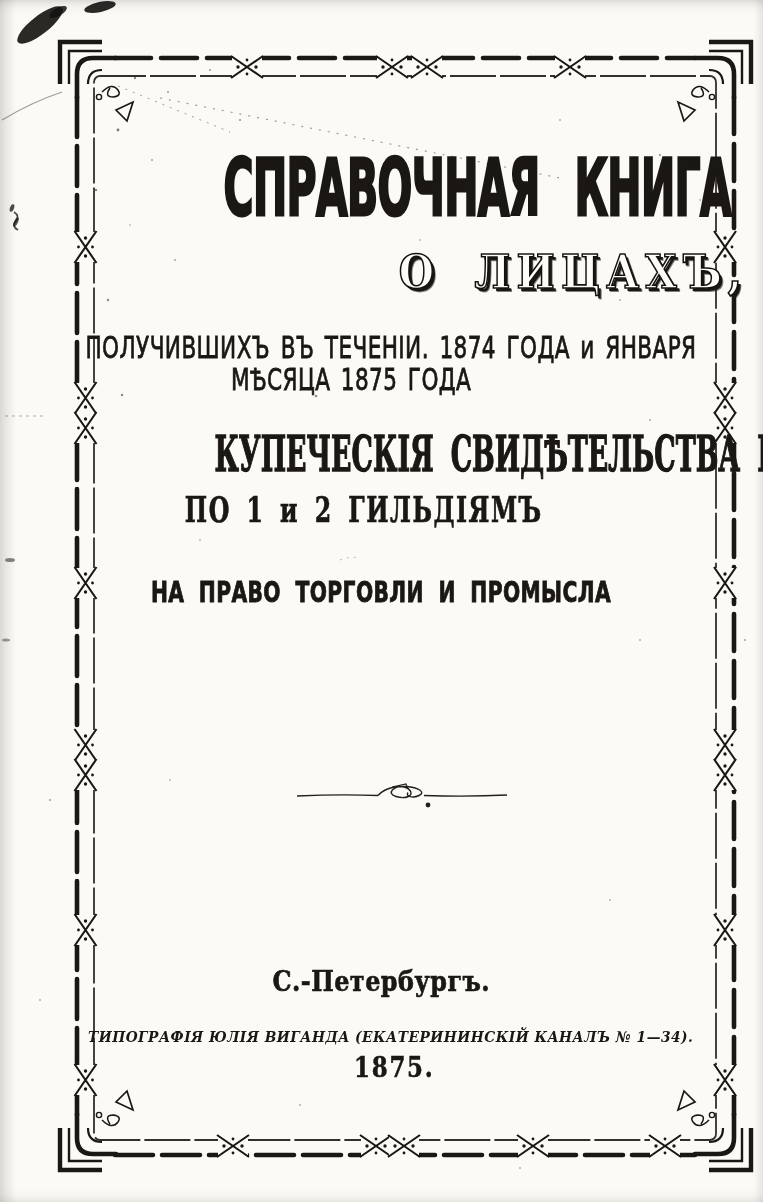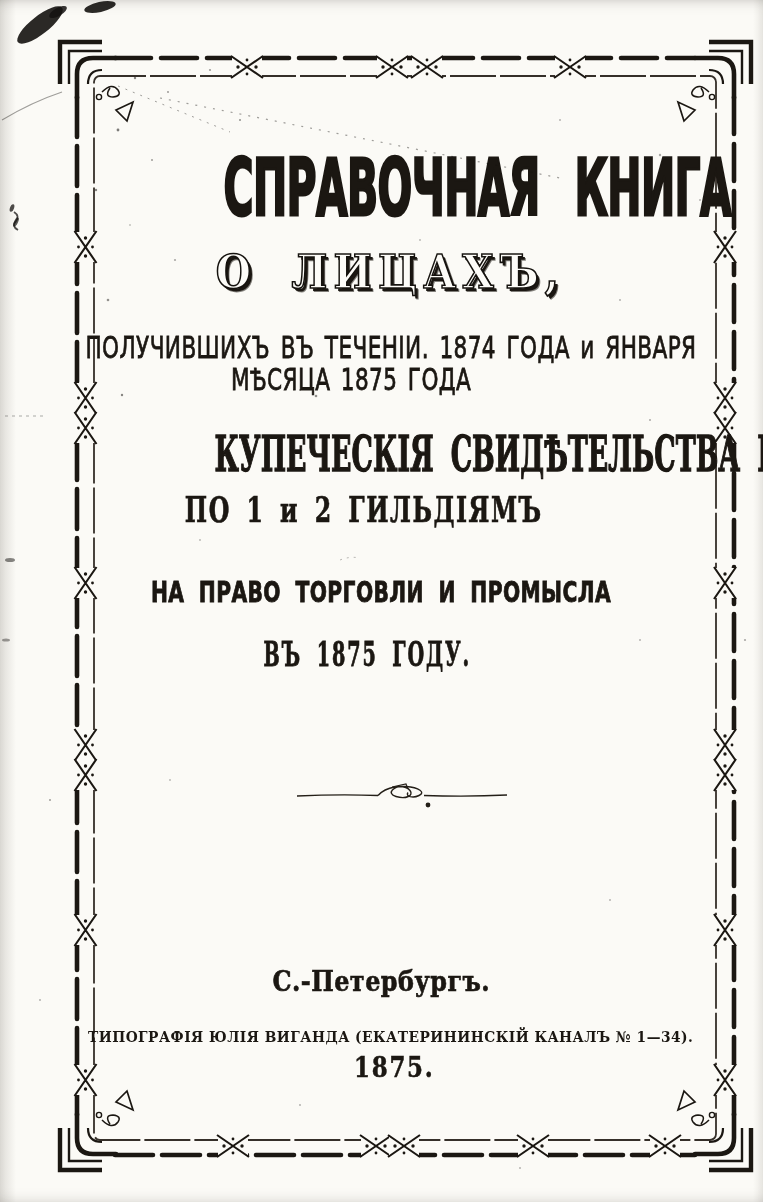--- a/index.html
+++ b/index.html
@@ -15,21 +15,21 @@
   svg{position:absolute;left:0;top:0;}
   .bd{stroke:#1b1712;fill:none;}
   .line{position:absolute;left:0;width:763px;text-align:center;line-height:1;white-space:nowrap;}
   .in{display:inline-block;transform-origin:50% 0;white-space:nowrap;}
 
   .l-title{top:150px;padding-left:22px;}
   .t-title{font-family:"DejaVu Sans",sans-serif;font-weight:700;font-size:66px;
     letter-spacing:-1px;word-spacing:34px;-webkit-text-stroke:2.6px #1b1712;
     transform:translateX(46px) scale(.62,1.18);}
 
-  .l-lizah{top:249px;}
+  .l-lizah{top:249px;text-align:right;}
   .t-lizah{font-family:"DejaVu Serif",serif;font-weight:700;font-size:46px;
     letter-spacing:7px;word-spacing:16px;color:#fdfcf8;
     -webkit-text-stroke:1.7px #15120e;
     text-shadow:3px 3px 0 #1b1712, 4px 4px 0 rgba(27,23,18,.55);
     transform:translateX(9px) scale(.88,1);}
 
   .l-sub1{top:332px;} .l-sub2{top:364px;}
   .t-sub{font-family:"DejaVu Sans",sans-serif;font-weight:400;font-size:27px;
     letter-spacing:.5px;word-spacing:4px;-webkit-text-stroke:.7px #1b1712;}
   .l-sub1 .t-sub{transform:translateX(9px) scale(.8,1.12);}
@@ -53,21 +53,21 @@
   .l-year{top:637px;}
   .t-year{font-family:"DejaVu Serif",serif;font-weight:700;font-size:31px;
     letter-spacing:3px;word-spacing:10px;-webkit-text-stroke:.8px #1b1712;
     transform:translateX(-14px) scale(.62,1.1);}
 
   .l-city{top:968px;}
   .t-city{font-family:"DejaVu Serif",serif;font-weight:700;font-size:26px;
     letter-spacing:.5px;-webkit-text-stroke:.6px #1b1712;
     transform:scale(.92,1.05);}
 
-  .l-printer{top:1029px;}
+  .l-printer{top:1029px;font-style:italic;}
   .t-printer{font-family:"DejaVu Serif",serif;font-weight:700;font-size:14.5px;
     letter-spacing:.5px;
     transform:translateX(9px) scale(.95,1.02);}
 
   .l-year2{top:1053px;}
   .t-year2{font-family:"DejaVu Serif",serif;font-weight:700;font-size:27px;
     letter-spacing:2px;-webkit-text-stroke:.5px #1b1712;
     transform:translateX(13px) scale(.85,1.05);}
 </style>
 </head>
@@ -159,23 +159,20 @@
   </div>
 
   <div class="line l-gild">
     <span class="in t-gild">ПО 1 и 2 ГИЛЬДІЯМЪ</span>
   </div>
 
   <div class="line l-pravo">
     <span class="in t-pravo">НА ПРАВО ТОРГОВЛИ И ПРОМЫСЛА</span>
   </div>
 
-  <div class="line l-year">
-    <span class="in t-year">ВЪ 1875 ГОДУ.</span>
-  </div>
 
   <svg class="divider" style="top:779px" width="763" height="44" viewBox="0 0 763 44">
     <path d="M297 17 Q340 15 378 16.5" stroke="#241f18" fill="none" stroke-width="1.3"></path>
     <path d="M424 16.5 Q468 18 507 16" stroke="#241f18" fill="none" stroke-width="1.3"></path>
     <path d="M378 16.5 c 8 -9 26 -12 32 -5 c 4 5 -4 9 -14 6 c -10 -3 -3 -11 10 -10 c 13 1 20 6 13 9 c -6 3 -14 1 -11 -3" stroke="#241f18" fill="none" stroke-width="1.4"></path>
     <path d="M392 8 l 14 -3 2 5" stroke="#241f18" fill="none" stroke-width="1.1"></path>
     <circle cx="428" cy="26" r="2.4" fill="#241f18"></circle>
   </svg>
 
   <div class="line l-city">

